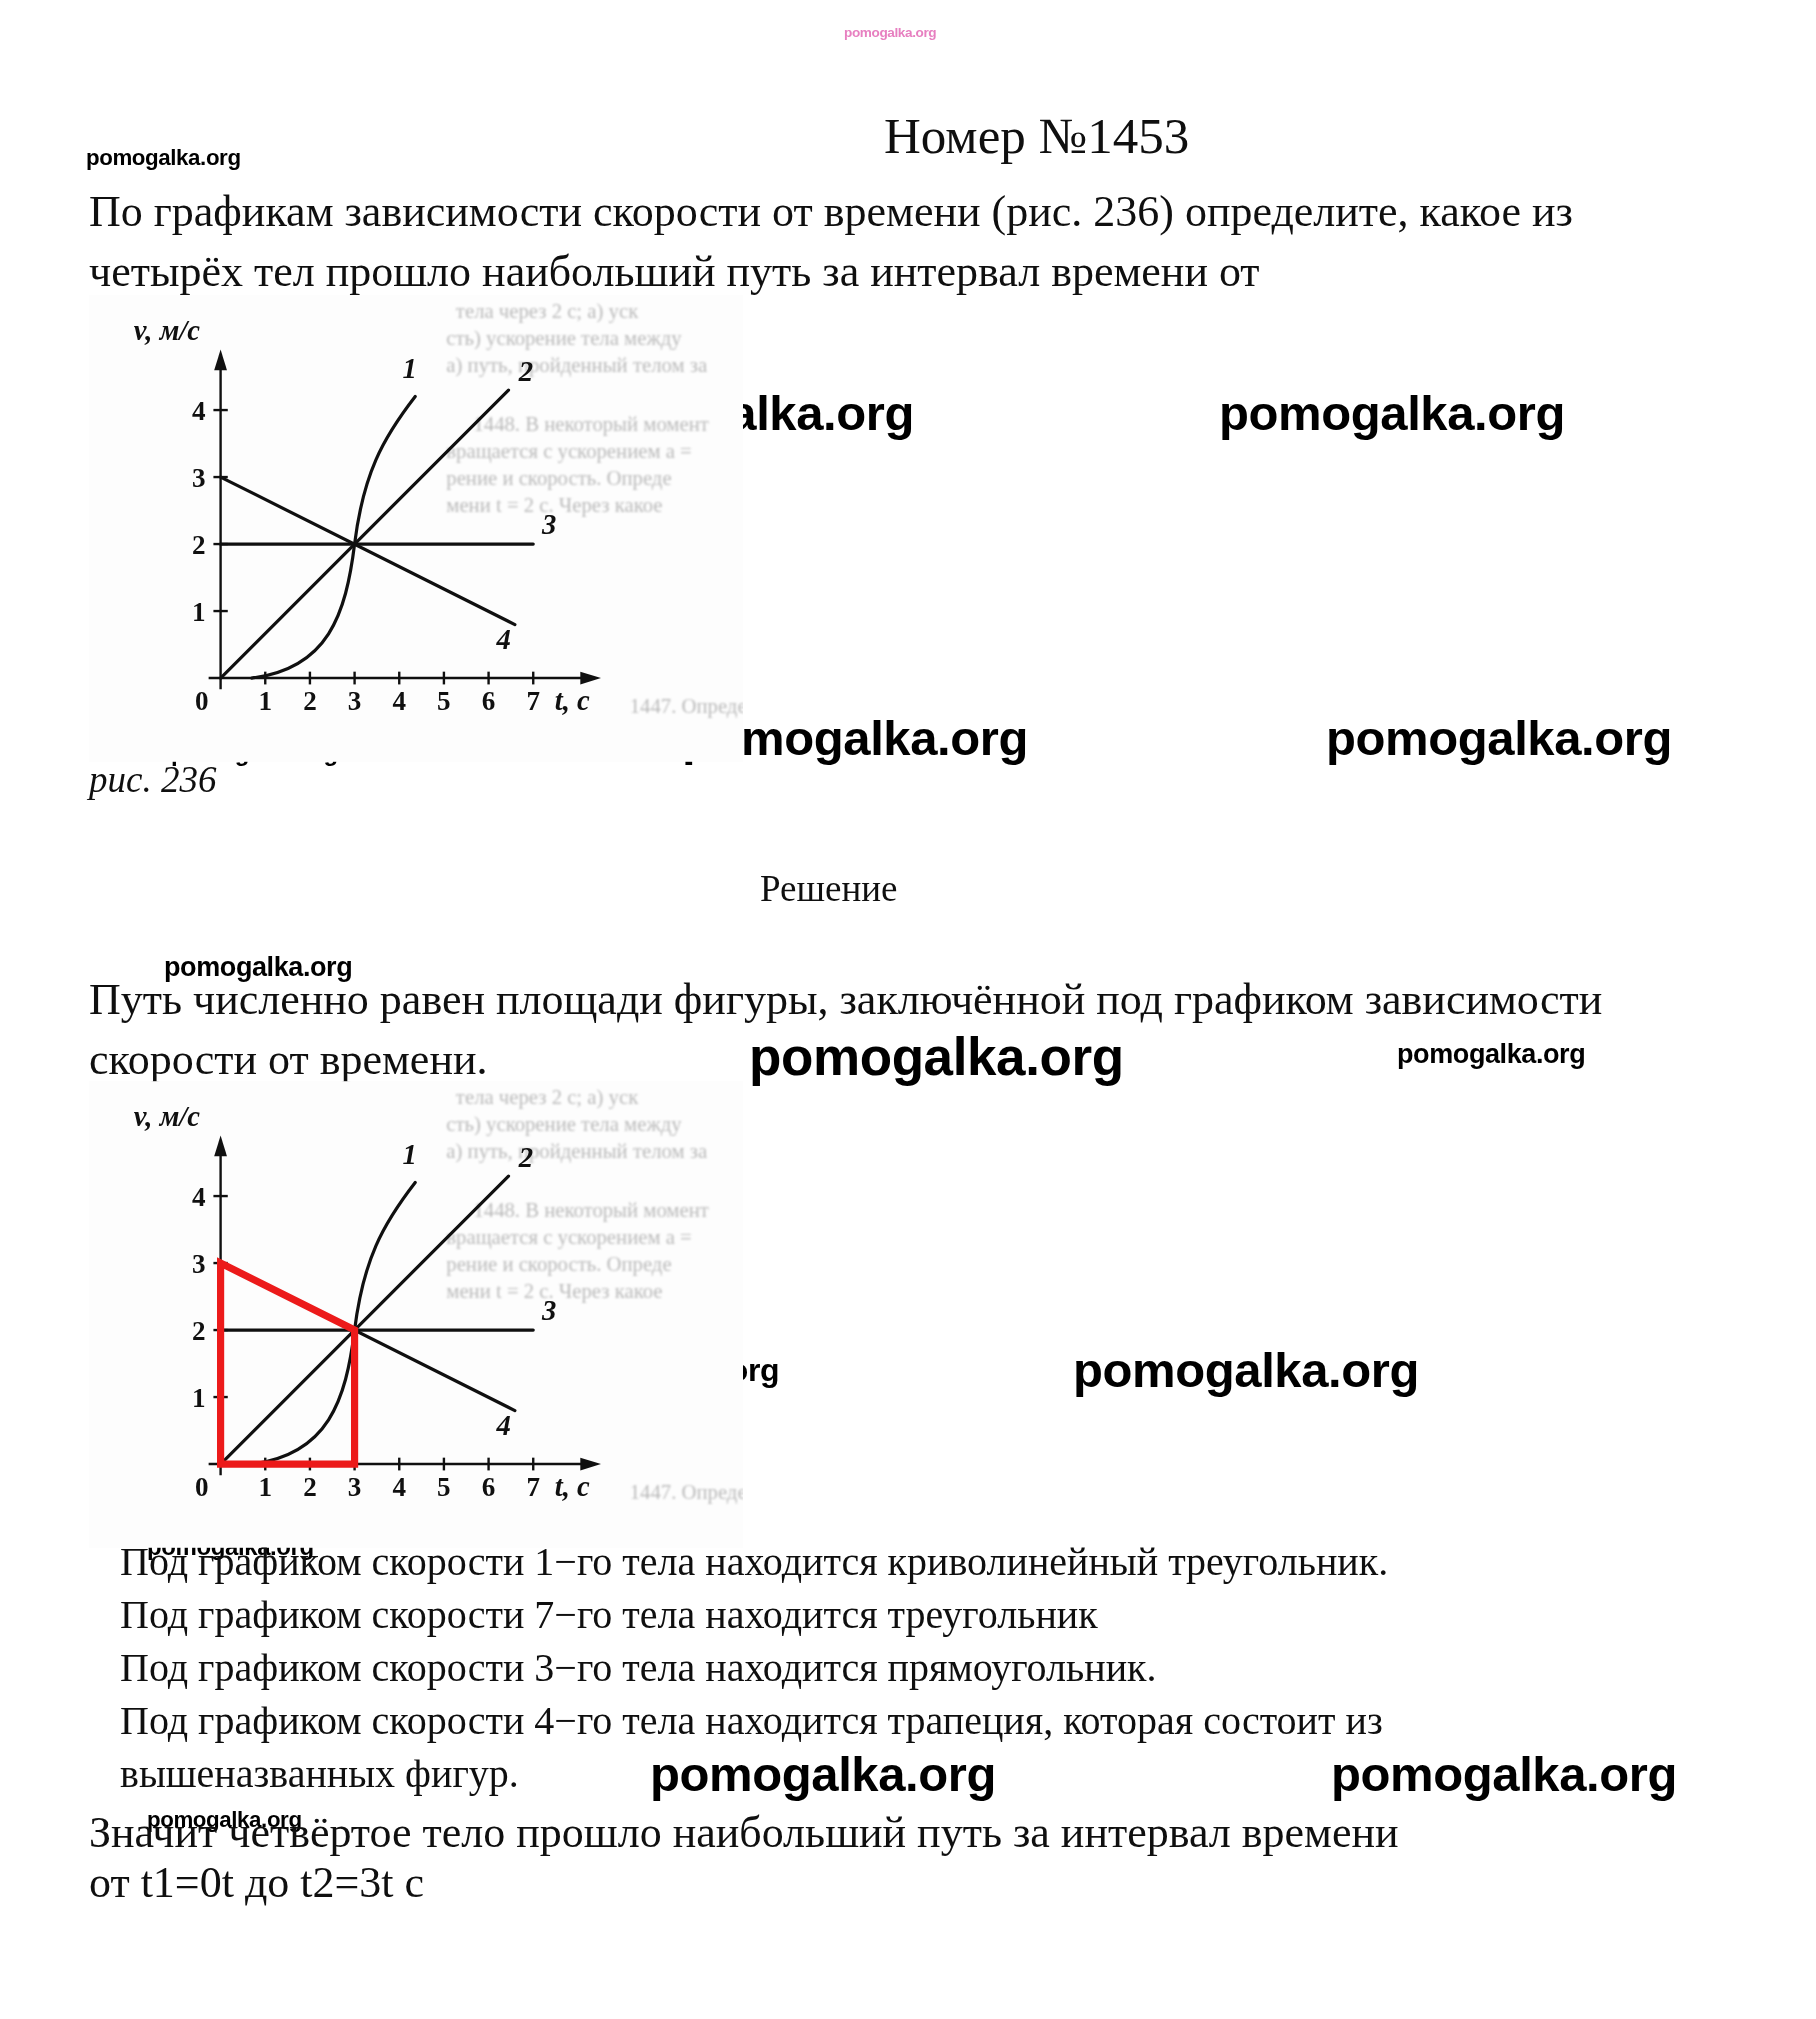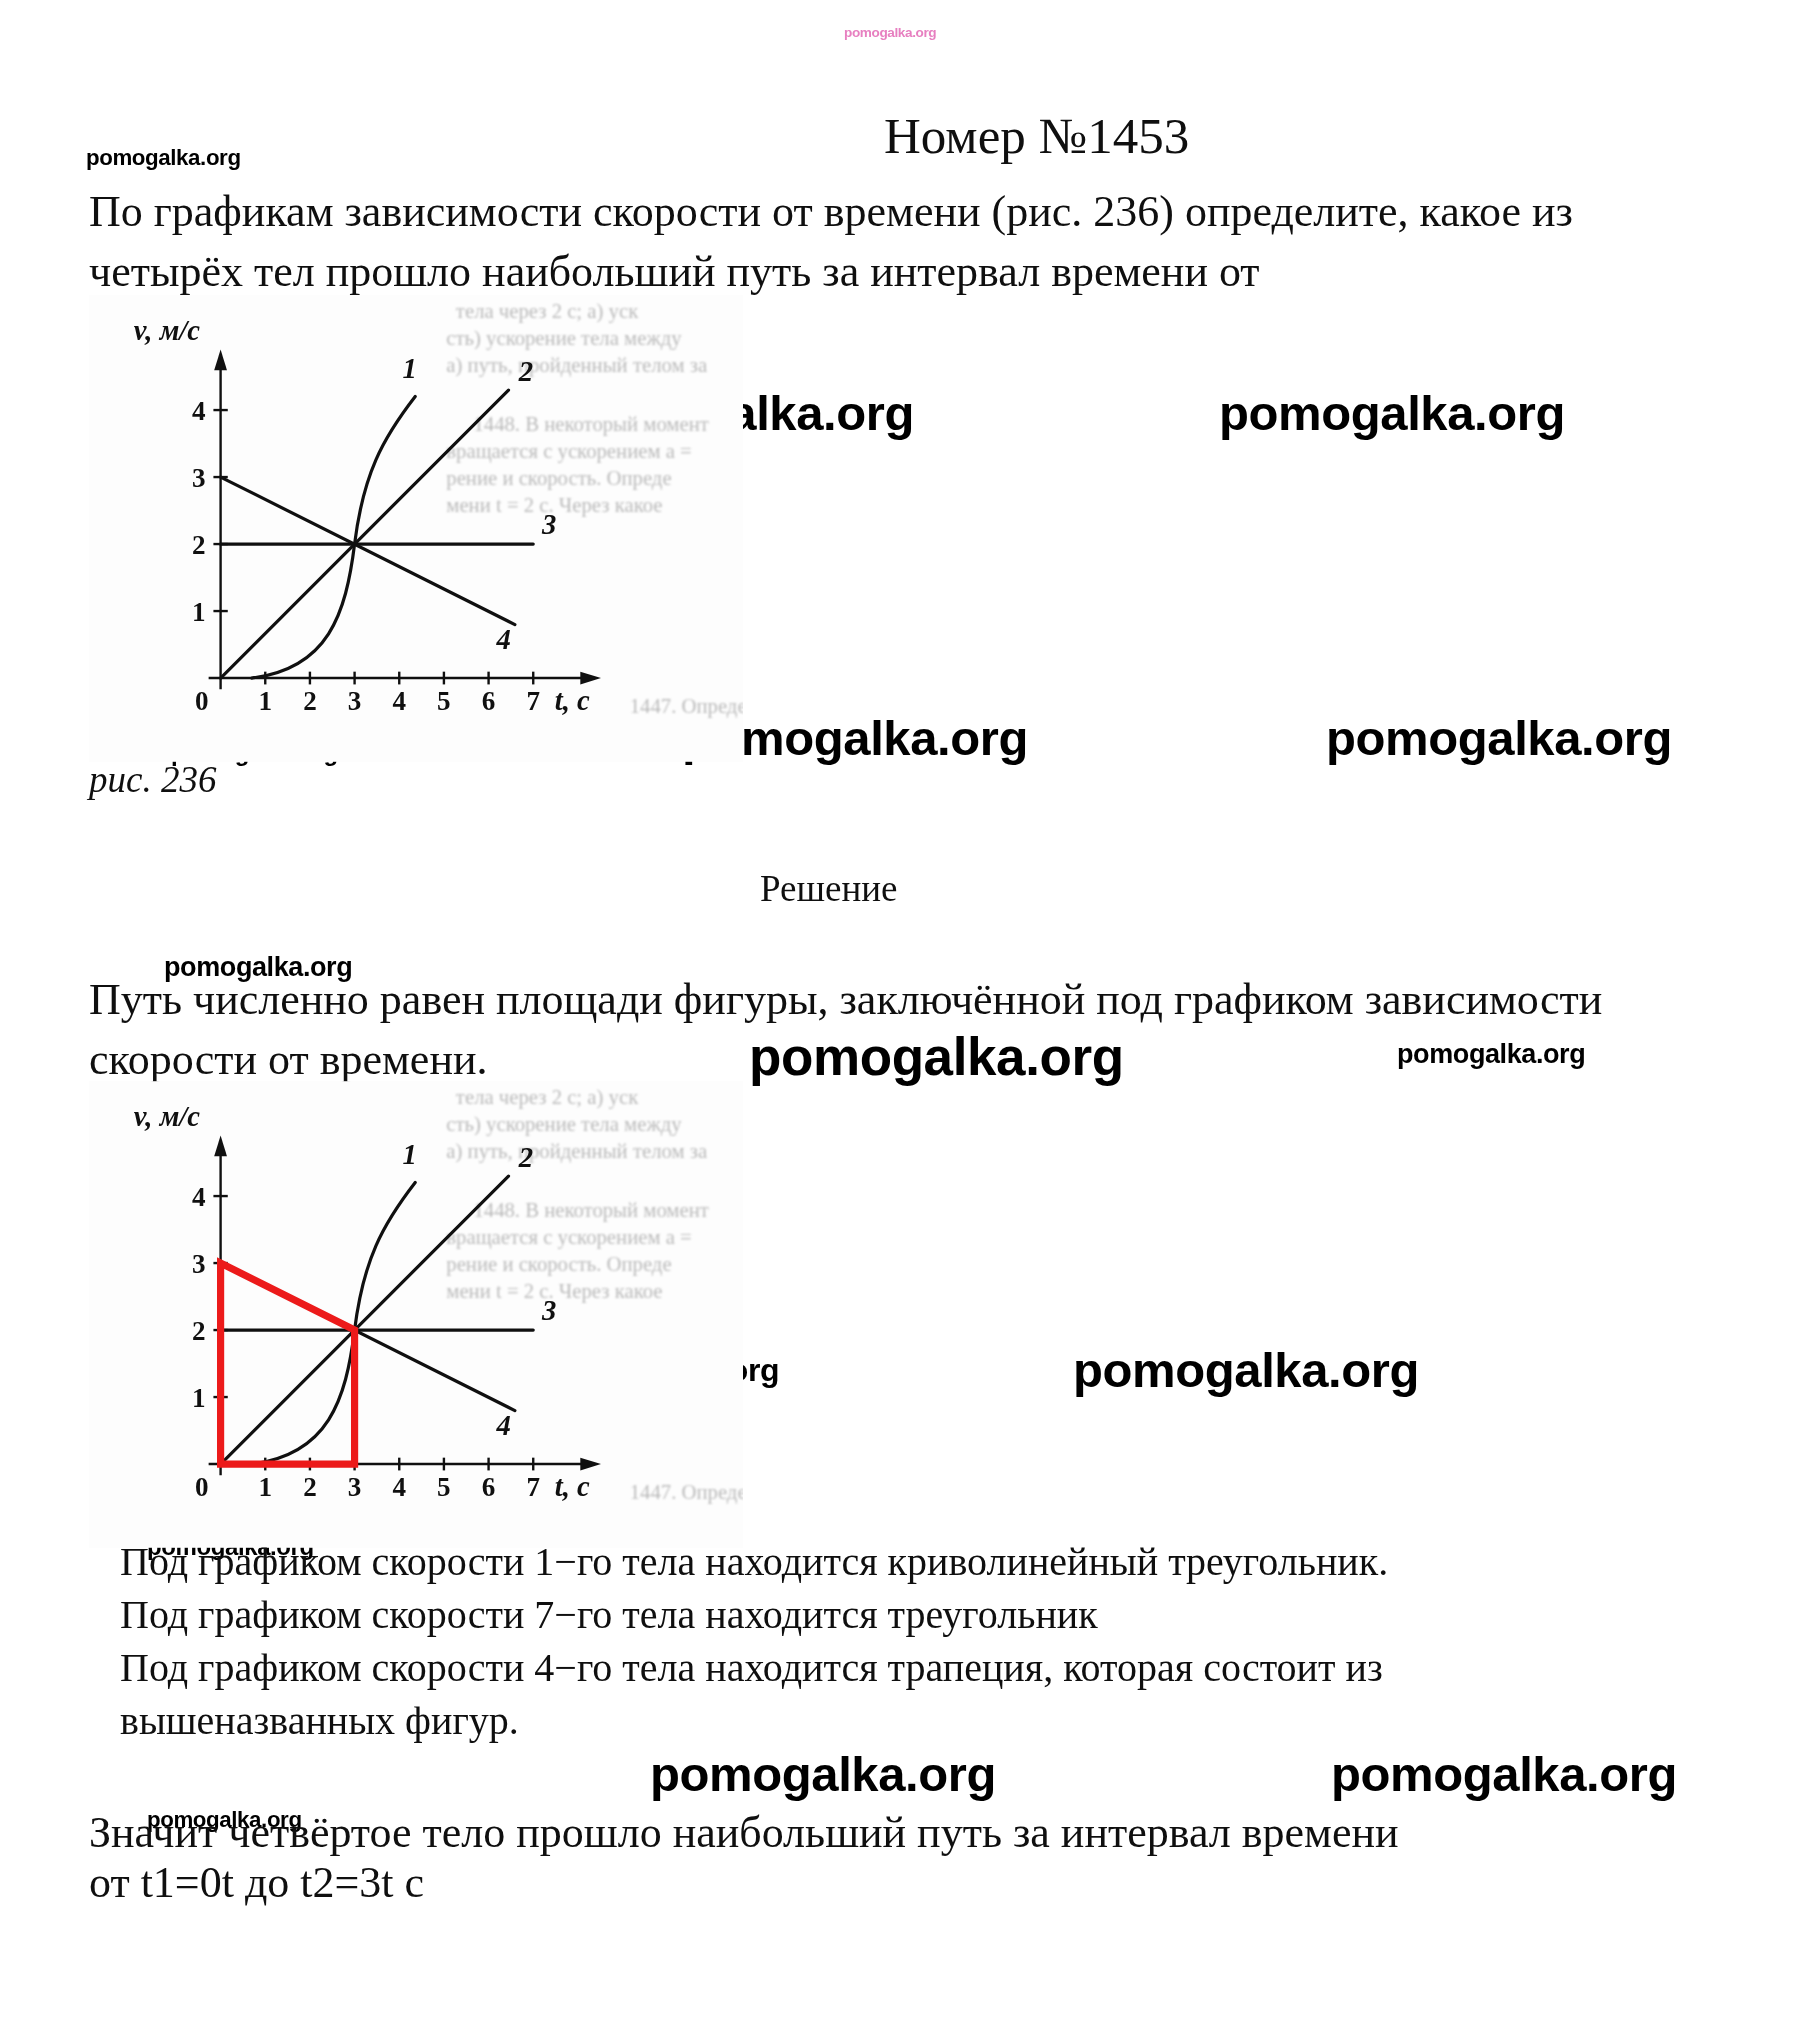--- a/index.html
+++ b/index.html
@@ -141,20 +141,21 @@
 скорости от времени.</p>
 
   <svg class="graph-svg g2" width="654" height="467" viewBox="0 0 820 585">
     <use href="#vt-graph"></use>
     <path class="hl" d="M165,480 L165,228 L333,312 L333,480 Z" stroke="#ec1a1a"></path>
   </svg>
 
   <div class="sol">
     <p>Под графиком скорости 1−го тела находится криволинейный треугольник.</p>
     <p>Под графиком скорости 7−го тела находится треугольник</p>
+    <p>Под графиком скорости 3−го тела находится прямоугольник.</p>
     <p>Под графиком скорости 4−го тела находится трапеция, которая состоит из
 вышеназванных фигур.</p>
   </div>
 
   <p class="text-block conclusion">Значит четвёртое тело прошло наибольший путь за интервал времени
 от t1=0t до t2=3t с</p>
 
 </div>
 
 

